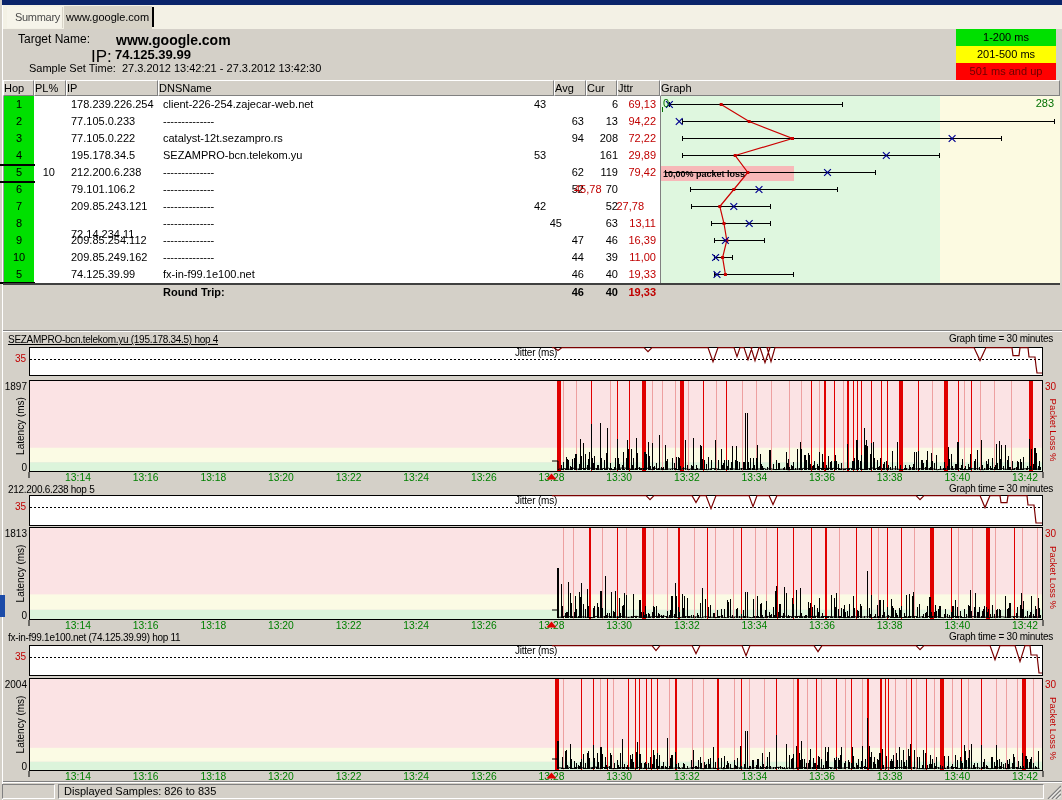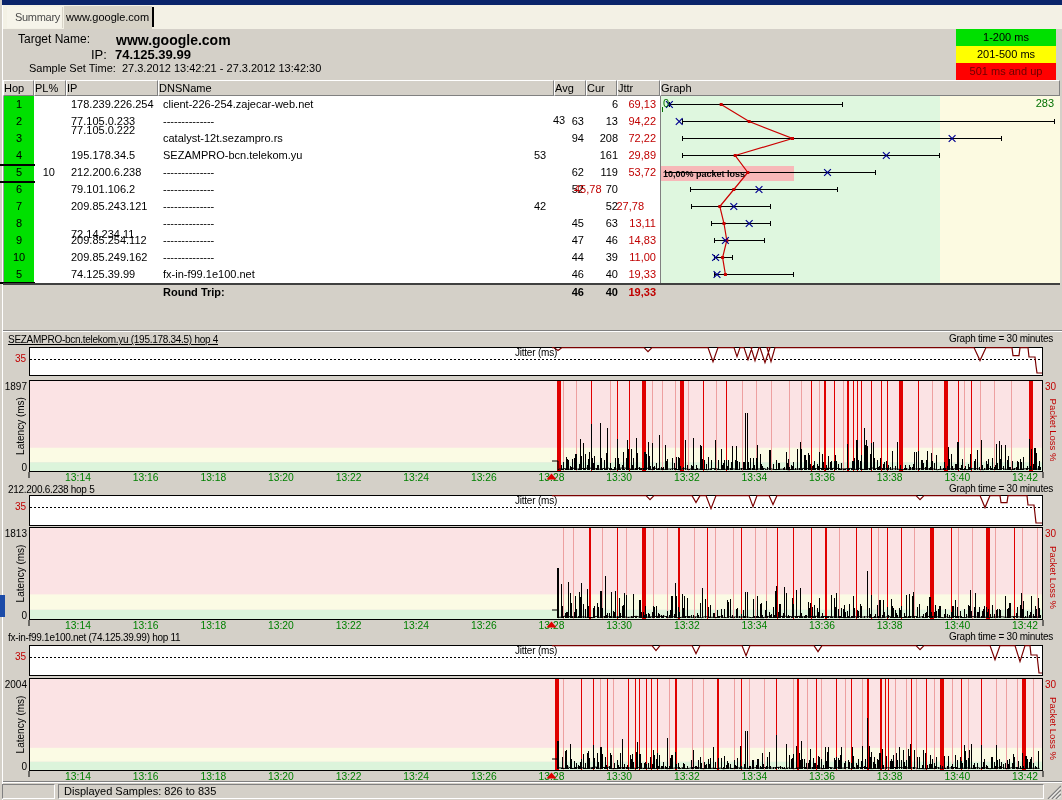--- a/index.html
+++ b/index.html
@@ -20,92 +20,92 @@
 <div class="abs" style="left:0;top:595px;width:5px;height:22px;background:#1C4BA8"></div>
 <div class="abs" style="left:3px;top:5px;width:1059px;height:24px;background:#F3F1E5"></div>
 <div class="abs" style="left:7px;top:7px;width:56px;height:21px;background:#F6F4EA;border-right:1px solid #D8D4C8"></div>
 <div class="abs t11" style="left:15px;top:11px;color:#4a4a4a;letter-spacing:-0.3px">Summary</div>
 <div class="abs" style="left:64px;top:6px;width:88px;height:23px;background:#D6D2C6"></div>
 <div class="abs t11" style="left:66px;top:11px;color:#000">www.google.com</div>
 <div class="abs" style="left:152px;top:7px;width:1.5px;height:20px;background:#000"></div>
 <div class="abs" style="left:3px;top:29px;width:1059px;height:51px;background:#D4D0C8"></div>
 <div class="abs" style="left:18px;top:32px;font-size:12px;color:#000">Target Name:</div>
 <div class="abs" style="left:116px;top:32px;font-size:14px;font-weight:bold;color:#000">www.google.com</div>
-<div class="abs" style="left:91px;top:47px;font-size:13px;color:#000">IP:</div>
+<div class="abs" style="left:91px;top:47px;font-size:17px;color:#000">IP:</div>
 <div class="abs" style="left:115px;top:47px;font-size:13px;font-weight:bold;color:#000">74.125.39.99</div>
 <div class="abs t11" style="left:29px;top:62px">Sample Set Time:&nbsp; 27.3.2012 13:42:21 - 27.3.2012 13:42:30</div>
 <div class="abs" style="left:956px;top:29px;width:100px;height:17px;background:#00E000;font-size:11px;text-align:center;line-height:17px">1-200 ms</div>
 <div class="abs" style="left:956px;top:46px;width:100px;height:17px;background:#FFFF00;font-size:11px;text-align:center;line-height:17px">201-500 ms</div>
 <div class="abs" style="left:956px;top:63px;width:100px;height:17px;background:#FF0000;font-size:11px;text-align:center;line-height:17px;color:#6B0000">501 ms and up</div>
 <div class="hdrcell" style="left:3px;top:80px;width:31px">Hop</div>
 <div class="hdrcell" style="left:34px;top:80px;width:32px">PL%</div>
 <div class="hdrcell" style="left:66px;top:80px;width:92px">IP</div>
 <div class="hdrcell" style="left:158px;top:80px;width:396px">DNSName</div>
 <div class="hdrcell" style="left:554px;top:80px;width:32px">Avg</div>
 <div class="hdrcell" style="left:586px;top:80px;width:31px">Cur</div>
 <div class="hdrcell" style="left:617px;top:80px;width:43px">Jttr</div>
 <div class="hdrcell" style="left:660px;top:80px;width:400px">Graph</div>
 <div class="abs" style="left:3px;top:96px;width:657px;height:187px;background:#FFFFFF"></div>
 <div class="abs" style="left:4px;top:96px;width:30px;height:187px;background:#00E000"></div>
 <div class="abs" style="left:3px;top:96px;width:1px;height:187px;background:#A0A0A0"></div>
 <div class="abs t11" style="left:4px;top:98px;width:30px;text-align:center">1</div>
 <div class="abs t11" style="left:71px;top:98px">178.239.226.254</div>
 <div class="abs t11" style="left:163px;top:98px">client-226-254.zajecar-web.net</div>
-<div class="abs t11" style="left:534px;top:114px;width:50px;text-align:center">43</div>
+<div class="abs t11" style="left:534px;top:98px;width:50px;text-align:left">43</div>
 <div class="abs t11" style="left:568px;top:98px;width:50px;text-align:right">6</div>
 <div class="abs t11" style="left:606px;top:98px;width:50px;text-align:right;color:#C00000">69,13</div>
 <div class="abs t11" style="left:4px;top:115px;width:30px;text-align:center">2</div>
 <div class="abs t11" style="left:71px;top:115px">77.105.0.233</div>
 <div class="abs t11" style="left:163px;top:115px">--------------</div>
 <div class="abs t11" style="left:534px;top:115px;width:50px;text-align:right">63</div>
 <div class="abs t11" style="left:568px;top:115px;width:50px;text-align:right">13</div>
 <div class="abs t11" style="left:606px;top:115px;width:50px;text-align:right;color:#C00000">94,22</div>
 <div class="abs t11" style="left:4px;top:132px;width:30px;text-align:center">3</div>
-<div class="abs t11" style="left:71px;top:124px">77.105.0.222</div>
+<div class="abs t11" style="left:71px;top:132px">77.105.0.222</div>
 <div class="abs t11" style="left:163px;top:132px">catalyst-12t.sezampro.rs</div>
 <div class="abs t11" style="left:534px;top:132px;width:50px;text-align:right">94</div>
 <div class="abs t11" style="left:568px;top:132px;width:50px;text-align:right">208</div>
 <div class="abs t11" style="left:606px;top:132px;width:50px;text-align:right;color:#C00000">72,22</div>
 <div class="abs t11" style="left:4px;top:149px;width:30px;text-align:center">4</div>
 <div class="abs t11" style="left:71px;top:149px">195.178.34.5</div>
 <div class="abs t11" style="left:163px;top:149px">SEZAMPRO-bcn.telekom.yu</div>
 <div class="abs t11" style="left:534px;top:149px;width:50px;text-align:left">53</div>
 <div class="abs t11" style="left:568px;top:149px;width:50px;text-align:right">161</div>
 <div class="abs t11" style="left:606px;top:149px;width:50px;text-align:right;color:#C00000">29,89</div>
 <div class="abs t11" style="left:4px;top:166px;width:30px;text-align:center">5</div>
 <div class="abs t11" style="left:34px;top:166px;width:21px;text-align:right">10</div>
 <div class="abs t11" style="left:71px;top:166px">212.200.6.238</div>
 <div class="abs t11" style="left:163px;top:166px">--------------</div>
 <div class="abs t11" style="left:534px;top:166px;width:50px;text-align:right">62</div>
 <div class="abs t11" style="left:568px;top:166px;width:50px;text-align:right">119</div>
-<div class="abs t11" style="left:606px;top:166px;width:50px;text-align:right;color:#C00000">53,72</div>
+<div class="abs t11" style="left:606px;top:166px;width:50px;text-align:right;color:#C00000">79,42</div>
 <div class="abs t11" style="left:4px;top:183px;width:30px;text-align:center">6</div>
 <div class="abs t11" style="left:71px;top:183px">79.101.106.2</div>
 <div class="abs t11" style="left:163px;top:183px">--------------</div>
 <div class="abs t11" style="left:534px;top:183px;width:50px;text-align:right">52</div>
 <div class="abs t11" style="left:568px;top:183px;width:50px;text-align:right">70</div>
 <div class="abs t11" style="left:574px;top:183px;width:50px;color:#C00000">45,78</div>
 <div class="abs t11" style="left:4px;top:200px;width:30px;text-align:center">7</div>
 <div class="abs t11" style="left:71px;top:200px">209.85.243.121</div>
 <div class="abs t11" style="left:163px;top:200px">--------------</div>
 <div class="abs t11" style="left:534px;top:200px;width:50px;text-align:left">42</div>
 <div class="abs t11" style="left:568px;top:200px;width:50px;text-align:right">52</div>
 <div class="abs t11" style="left:594px;top:200px;width:50px;text-align:right;color:#C00000">27,78</div>
 <div class="abs t11" style="left:4px;top:217px;width:30px;text-align:center">8</div>
 <div class="abs t11" style="left:71px;top:228px">72.14.234.11</div>
 <div class="abs t11" style="left:163px;top:217px">--------------</div>
-<div class="abs t11" style="left:534px;top:217px;width:50px;text-align:right">45</div>
+<div class="abs t11" style="left:512px;top:217px;width:50px;text-align:right">45</div>
 <div class="abs t11" style="left:568px;top:217px;width:50px;text-align:right">63</div>
 <div class="abs t11" style="left:606px;top:217px;width:50px;text-align:right;color:#C00000">13,11</div>
 <div class="abs t11" style="left:4px;top:234px;width:30px;text-align:center">9</div>
 <div class="abs t11" style="left:71px;top:234px">209.85.254.112</div>
 <div class="abs t11" style="left:163px;top:234px">--------------</div>
 <div class="abs t11" style="left:534px;top:234px;width:50px;text-align:right">47</div>
 <div class="abs t11" style="left:568px;top:234px;width:50px;text-align:right">46</div>
-<div class="abs t11" style="left:606px;top:234px;width:50px;text-align:right;color:#C00000">14,83</div>
+<div class="abs t11" style="left:606px;top:234px;width:50px;text-align:right;color:#C00000">16,39</div>
 <div class="abs t11" style="left:4px;top:251px;width:30px;text-align:center">10</div>
 <div class="abs t11" style="left:71px;top:251px">209.85.249.162</div>
 <div class="abs t11" style="left:163px;top:251px">--------------</div>
 <div class="abs t11" style="left:534px;top:251px;width:50px;text-align:right">44</div>
 <div class="abs t11" style="left:568px;top:251px;width:50px;text-align:right">39</div>
 <div class="abs t11" style="left:606px;top:251px;width:50px;text-align:right;color:#C00000">11,00</div>
 <div class="abs t11" style="left:4px;top:268px;width:30px;text-align:center">5</div>
 <div class="abs t11" style="left:71px;top:268px">74.125.39.99</div>
 <div class="abs t11" style="left:163px;top:268px">fx-in-f99.1e100.net</div>
 <div class="abs t11" style="left:534px;top:268px;width:50px;text-align:right">46</div>

